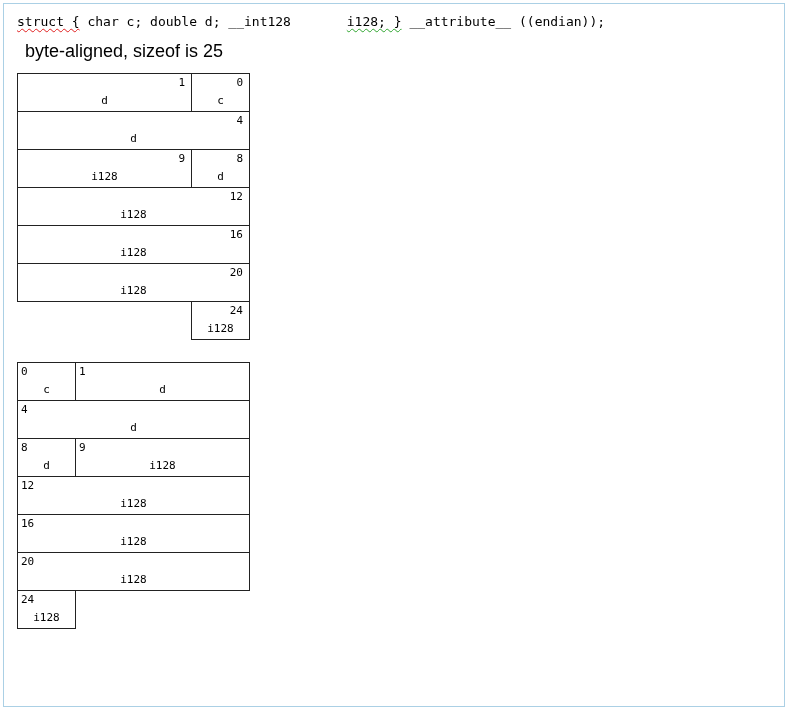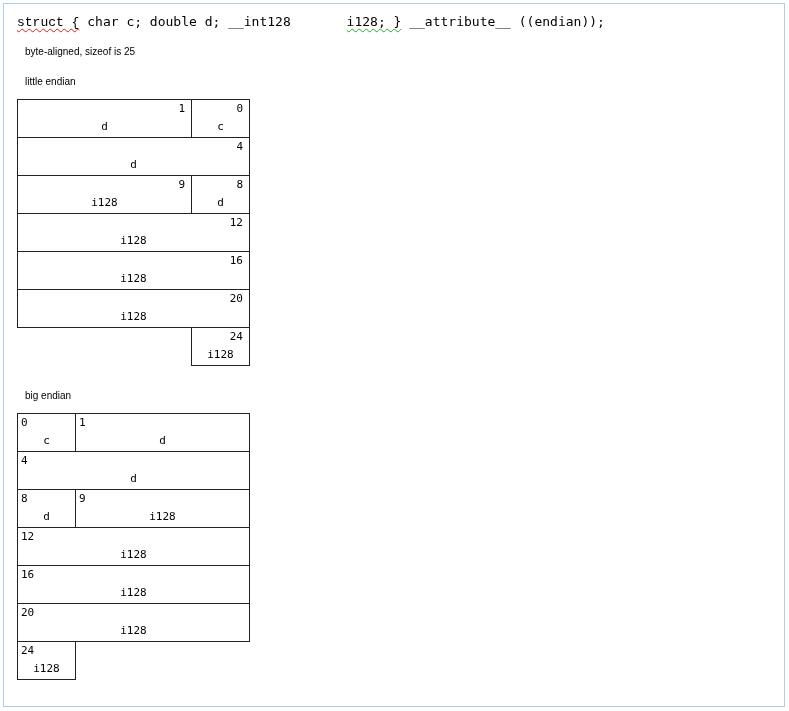--- a/index.html
+++ b/index.html
@@ -24,32 +24,31 @@
     white-space: pre;
   }
   .sq-none { text-decoration: none; }
   .sq-red {
     text-decoration-line: underline;
     text-decoration-style: wavy;
     text-decoration-color: #e02020;
     text-decoration-thickness: 1px;
     text-underline-offset: 2px;
     text-decoration-skip-ink: none;
-    font-family: Liberation Mono, monospace;
   }
   .sq-green {
     text-decoration-line: underline;
     text-decoration-style: wavy;
     text-decoration-color: #2fa52f;
     text-decoration-thickness: 1px;
     text-underline-offset: 2px;
     text-decoration-skip-ink: none;
     margin-left: 48px;
   }
-  .text-line { font-size: 10px; line-height: 16px; margin-bottom: 14px; padding-left: 8px; }
+  .text-line { font-size: 18px; line-height: 16px; margin-bottom: 14px; padding-left: 8px; }
   .section-title { margin-bottom: 9px; }
   .diagram {
     margin-bottom: 22px;
     font-family: "DejaVu Sans Mono", "Liberation Mono", monospace;
     font-size: 11px;
   }
   .byte-row {
     display: flex;
     margin-top: -1px;
     height: 39px;
@@ -63,21 +62,20 @@
   .num-right .num { text-align: right; padding-right: 6px; }
   .num-left .num { text-align: left; padding-left: 3px; }
   .label { text-align: center; line-height: 13px; margin-top: 5px; }
 </style>
 </head>
 <body>
 
 <div class="page">
   <div class="code-line"><span class="sq-red">struct {</span><span class="sq-none"> char c; double d; __int128 </span><span class="sq-green">i128; }</span><span class="sq-none"> __attribute__ ((endian));</span></div>
   <div class="text-line">byte-aligned, sizeof is 25</div>
-  <div class="text-line section-title">little endian</div>
   <div class="diagram">
       <div class="byte-row" style="width: 233px;">
         <div class="cell num-right divider" style="width: 174px;">
           <div class="num">1</div>
           <div class="label">d</div>
         </div>
         <div class="cell num-right" style="flex: 1 1 0%;">
           <div class="num">0</div>
           <div class="label">c</div>
         </div>
@@ -116,21 +114,20 @@
           <div class="label">i128</div>
         </div>
       </div>
       <div class="byte-row" style="width: 59px; margin-left: 174px;">
         <div class="cell num-right" style="flex: 1 1 0%;">
           <div class="num">24</div>
           <div class="label">i128</div>
         </div>
       </div>
     </div>
-  <div class="text-line section-title">big endian</div>
   <div class="diagram">
       <div class="byte-row" style="width: 233px;">
         <div class="cell num-left divider" style="width: 58px;">
           <div class="num">0</div>
           <div class="label">c</div>
         </div>
         <div class="cell num-left" style="flex: 1 1 0%;">
           <div class="num">1</div>
           <div class="label">d</div>
         </div>

